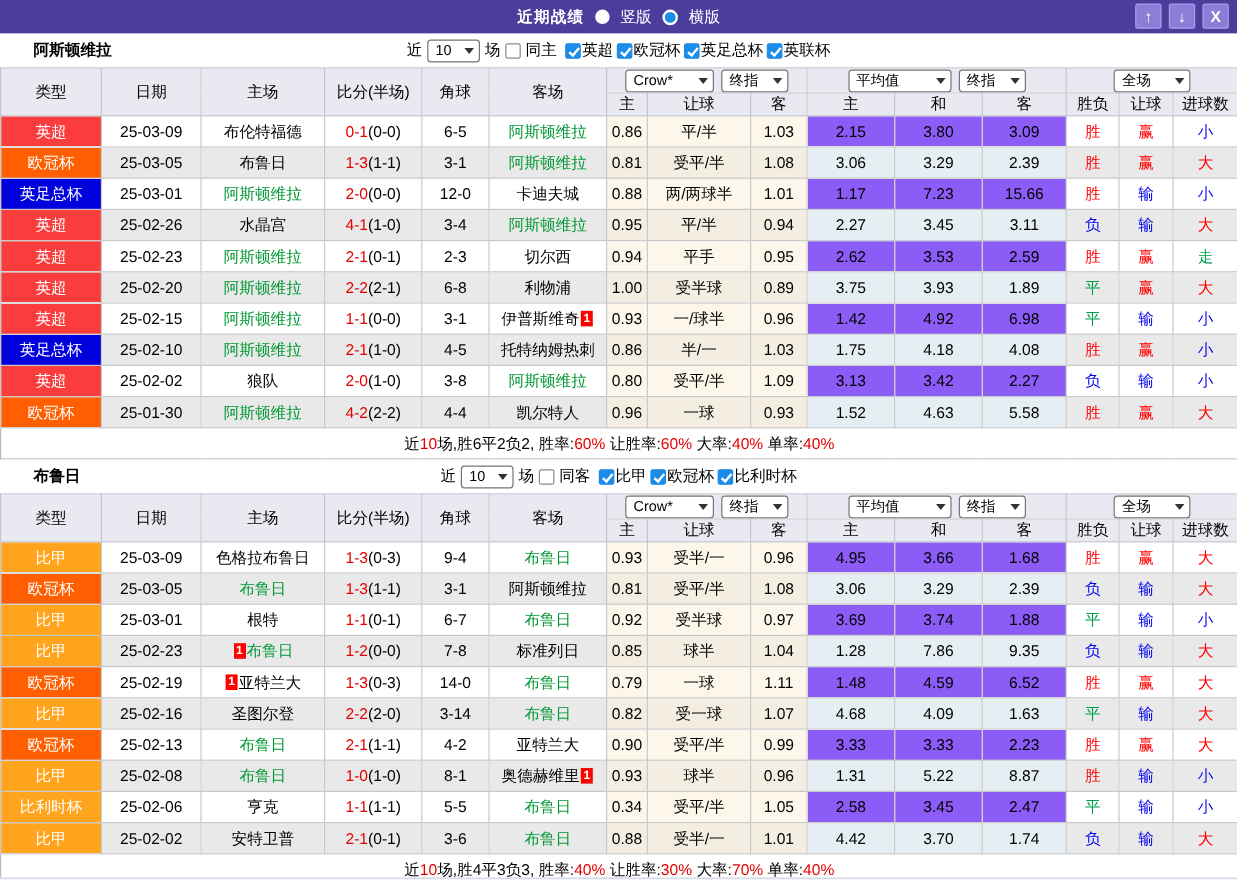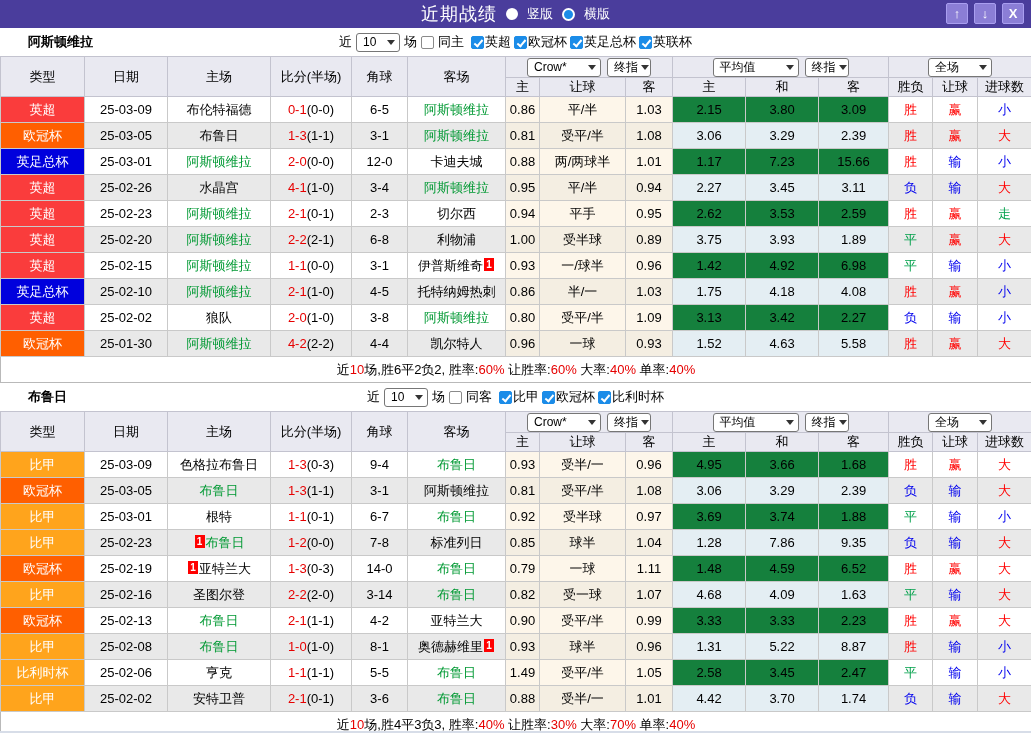--- a/index.html
+++ b/index.html
@@ -2,57 +2,57 @@
 <html style="--purple: #4a3d9c; --btn-bg: #8b7ed6; --cb-blue: #1b8ce8; --win: #ff0000; --loss: #0000ee; --draw: #00a04a; --score-red: #e60000; --team-green: #009933; --sum-red: #e60000;"><head>
 <meta charset="utf-8">
 <style>
   *{margin:0;padding:0;box-sizing:border-box}
   html,body{background:#fff}
   body{width:1031px;font-family:"Liberation Sans","DejaVu Sans",sans-serif;font-size:13px;color:#000}
   .window{width:1031px;height:733px;overflow:hidden;display:flex;flex-direction:column;border-bottom:2px solid #d7dde8}
   
   .titlebar{flex:0 0 28px;background:var(--purple);position:relative;display:flex;align-items:center;justify-content:center}
   .title-center{display:flex;align-items:center;gap:9px;color:#fff}
-  .title{font-size:18px;font-weight:normal;letter-spacing:1px}
+  .title{font-size:13px;font-weight:bold;letter-spacing:1px}
   .radio{display:inline-block;width:12px;height:12px;border-radius:50%}
   .radio.filled{background:#fff}
   .radio.ring{width:13px;height:13px;border:2px solid #fff;background:var(--cb-blue)}
   .radio-label{font-size:13px;color:#fff}
   .titlebar-buttons{position:absolute;right:7px;top:3px;display:flex;gap:6px}
   .tbtn{width:22px;height:21px;background:var(--btn-bg);border:1px solid #a99ef0;border-radius:2px;color:#fff;font-weight:bold;font-size:13px;display:flex;align-items:center;justify-content:center;line-height:1;cursor:default}
   
   .filterbar{flex:0 0 28px;position:relative;display:flex;align-items:center;background:#fff}
   .team-name{position:absolute;left:28px;font-weight:bold;font-size:13px}
   .filter-controls{margin:0 auto;display:flex;align-items:center;gap:4px;font-size:13px}
   .cb{width:13px;height:13px;border:1px solid #8a8a8a;border-radius:2px;background:#fff;display:inline-block;position:relative;flex:0 0 auto}
   .cb.checked{background:var(--cb-blue);border-color:var(--cb-blue)}
   .cb.checked::after{content:"";position:absolute;left:4px;top:1px;width:3px;height:7px;border:solid #fff;border-width:0 2px 2px 0;transform:rotate(40deg)}
   .league-cbs{display:flex;align-items:center}
   .league-cbs .cb{margin-left:3px;margin-right:1px}
   
   .select{display:inline-flex;align-items:center;justify-content:space-between;background:#fff;border:1px solid #767676;border-radius:3px;height:19px;padding:0 4px 0 6px;font-size:12px;gap:3px;cursor:default}
   .chev{width:0;height:0;border-left:4px solid transparent;border-right:4px solid transparent;border-top:5px solid #333;flex:0 0 auto}
   .sel-count{width:44px}
   .sel-odds{width:74px}
-  .sel-final{width:44px}
+  .sel-final{width:56px}
   .sel-avg{width:86px}
   .sel-scope{width:64px}
   
   table.stats{table-layout:fixed;border-collapse:collapse;width:1031px}
   table.stats th,table.stats td{border:1px solid #c9c9c9;text-align:center;vertical-align:middle;overflow:hidden;white-space:nowrap}
   table.stats thead th{background:#e9e9f1;border-color:#c3c3cf;font-weight:normal;font-size:13px}
   .hrowA{height:21px}
   .hrowB{height:19px}
   .hgroup{text-align:center}
   .hgroup .wrap{display:flex;align-items:center;justify-content:center;gap:6px}
   tbody tr{height:26px}
   td.league{color:#fff;border-bottom-color:#fff;font-size:13px}
   td.plain{background:#fff}
   td.odds{background:#fdf6ea}
-  td.avg{background:#15803d}
+  td.avg{background:#8b5cf6}
   tbody tr:nth-child(even) td.plain{background:#e9e9e9}
   tbody tr:nth-child(even) td.odds{background:#f4eee2}
   tbody tr:nth-child(even) td.avg{background:#e4eef3}
   .s-main{color:var(--score-red)}
   .s-half{color:#000}
   .tname.hl{color:var(--team-green)}
   .badge{display:inline-block;min-width:10px;height:13px;line-height:13px;padding:0 1px;background:#f00;color:#fff;font-size:10px;font-weight:bold;vertical-align:2px;margin:0 1px}
   .c-r{color:var(--win)}
   .c-b{color:var(--loss)}
   .c-g{color:var(--draw)}
@@ -589,21 +589,21 @@
           <td class="plain c-b">输</td>
           <td class="plain c-b">小</td>
         </tr>
         <tr>
           <td class="league" style="background:#ffa41c">比利时杯</td>
           <td class="plain">25-02-06</td>
           <td class="plain"><span class="tname">亨克</span></td>
           <td class="plain"><span class="s-main">1-1</span><span class="s-half">(1-1)</span></td>
           <td class="plain">5-5</td>
           <td class="plain"><span class="tname hl">布鲁日</span></td>
-          <td class="odds">1.49</td>
+          <td class="odds">0.34</td>
           <td class="odds">受平/半</td>
           <td class="odds">1.05</td>
           <td class="avg">2.58</td>
           <td class="avg">3.45</td>
           <td class="avg">2.47</td>
           <td class="plain c-g">平</td>
           <td class="plain c-b">输</td>
           <td class="plain c-b">小</td>
         </tr>
         <tr>

